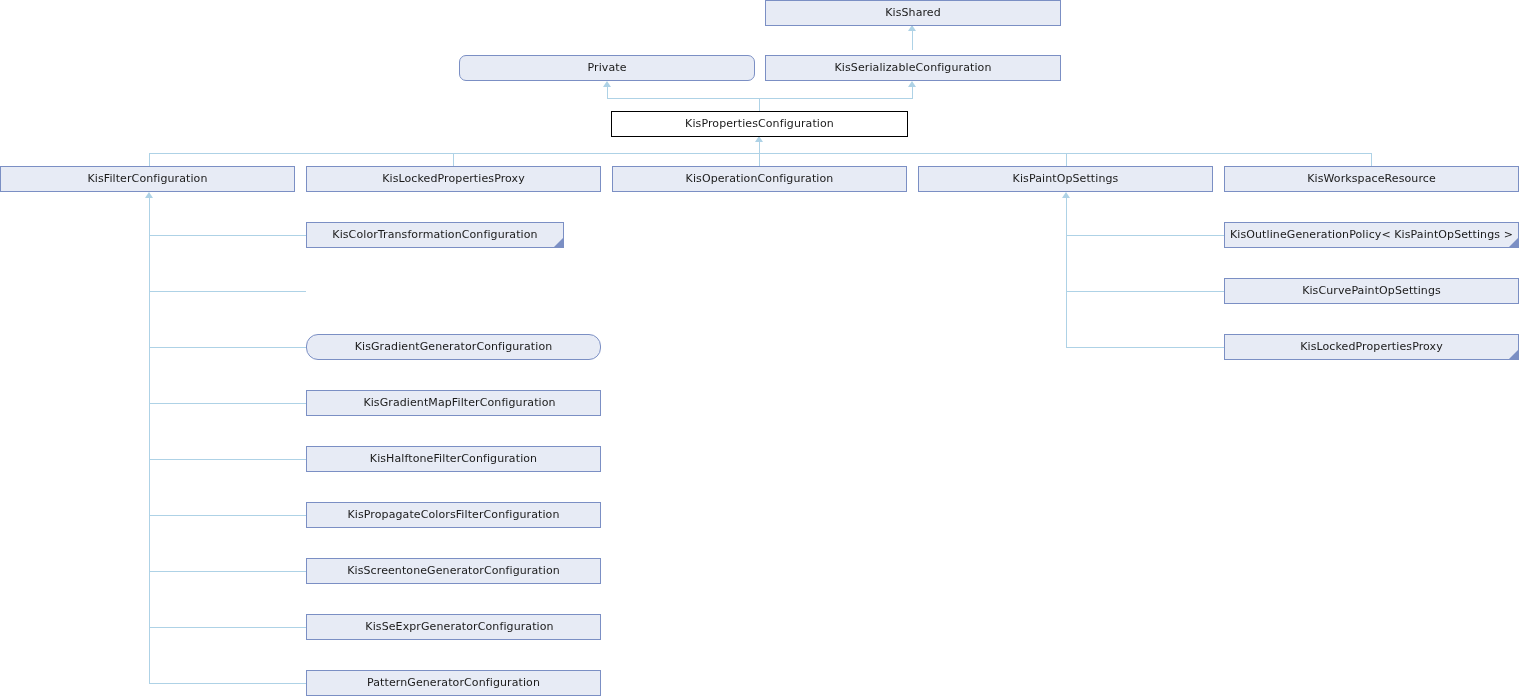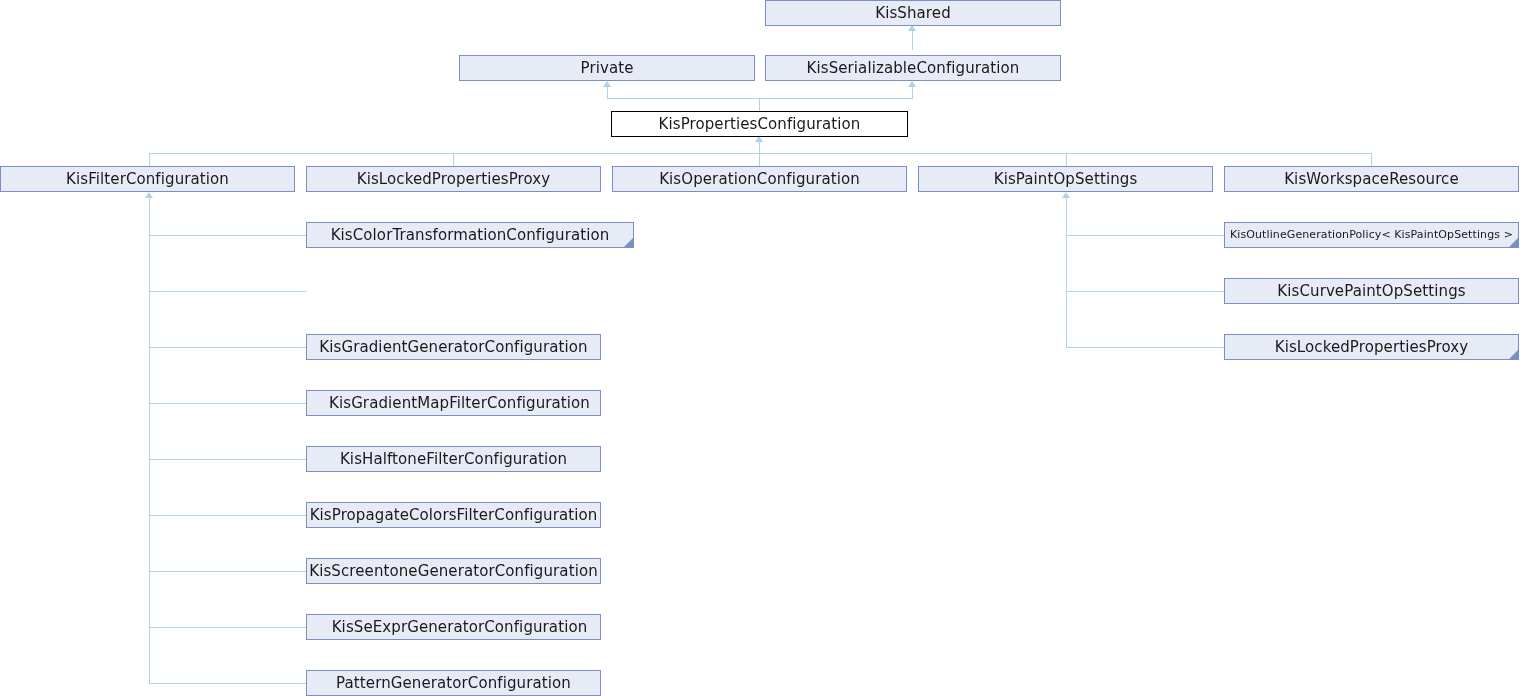--- a/index.html
+++ b/index.html
@@ -16,21 +16,21 @@
     height: 696px;
     background: #ffffff;
     overflow: hidden;
   }
   .node {
     position: absolute;
     box-sizing: border-box;
     border: 1px solid #7b8fc4;
     background: #e7ebf5;
     color: #1a1a1a;
-    font-size: 15px;
+    font-size: 11px;
     line-height: 24px;
     height: 26px;
     text-align: center;
     white-space: nowrap;
     overflow: hidden;
     letter-spacing: 0.1px;
   }
   .node.current {
     border: 1.6px solid #000000;
     background: #ffffff;
@@ -98,40 +98,40 @@
   <div class="edge h" style="left:149px; top:683px; width:157px;"></div>
 
   <div class="arrow" style="left:1062px; top:192px;"></div>
   <div class="edge v" style="left:1066px; top:198px; height:150px;"></div>
   <div class="edge h" style="left:1066px; top:235px; width:158px;"></div>
   <div class="edge h" style="left:1066px; top:291px; width:158px;"></div>
   <div class="edge h" style="left:1066px; top:347px; width:158px;"></div>
 
   <div class="node" style="left:765px; top:0px; width:296px;">KisShared</div>
 
-  <div class="node" style="left:459px; top:55px; width:296px;">Private</div>
+  <div class="node" style="left:459px; top:55px; width:296px;border-radius:7px;">Private</div>
 
   <div class="node" style="left:765px; top:55px; width:296px;">KisSerializableConfiguration</div>
 
   <div class="node current" style="left:611px; top:111px; width:297px;">KisPropertiesConfiguration</div>
 
   <div class="node" style="left:0px; top:166px; width:295px;">KisFilterConfiguration</div>
 
   <div class="node" style="left:306px; top:166px; width:295px;">KisLockedPropertiesProxy</div>
 
   <div class="node" style="left:612px; top:166px; width:295px;">KisOperationConfiguration</div>
 
   <div class="node" style="left:918px; top:166px; width:295px;">KisPaintOpSettings</div>
 
   <div class="node" style="left:1224px; top:166px; width:295px;">KisWorkspaceResource</div>
 
-  <div class="node folded" style="left:306px; top:222px; width:328px;">KisColorTransformationConfiguration</div>
+  <div class="node folded" style="left:306px; top:222px; width:258px;">KisColorTransformationConfiguration</div>
 
 
-  <div class="node" style="left:306px; top:334px; width:295px;">KisGradientGeneratorConfiguration</div>
+  <div class="node" style="left:306px; top:334px; width:295px;border-radius:12px;">KisGradientGeneratorConfiguration</div>
 
   <div class="node" style="left:306px; top:390px; width:295px;padding-left:12px;">KisGradientMapFilterConfiguration</div>
 
   <div class="node" style="left:306px; top:446px; width:295px;">KisHalftoneFilterConfiguration</div>
 
   <div class="node" style="left:306px; top:502px; width:295px;">KisPropagateColorsFilterConfiguration</div>
 
   <div class="node" style="left:306px; top:558px; width:295px;text-align:center;">KisScreentoneGeneratorConfiguration</div>
 
   <div class="node" style="left:306px; top:614px; width:295px;padding-left:12px;">KisSeExprGeneratorConfiguration</div>

